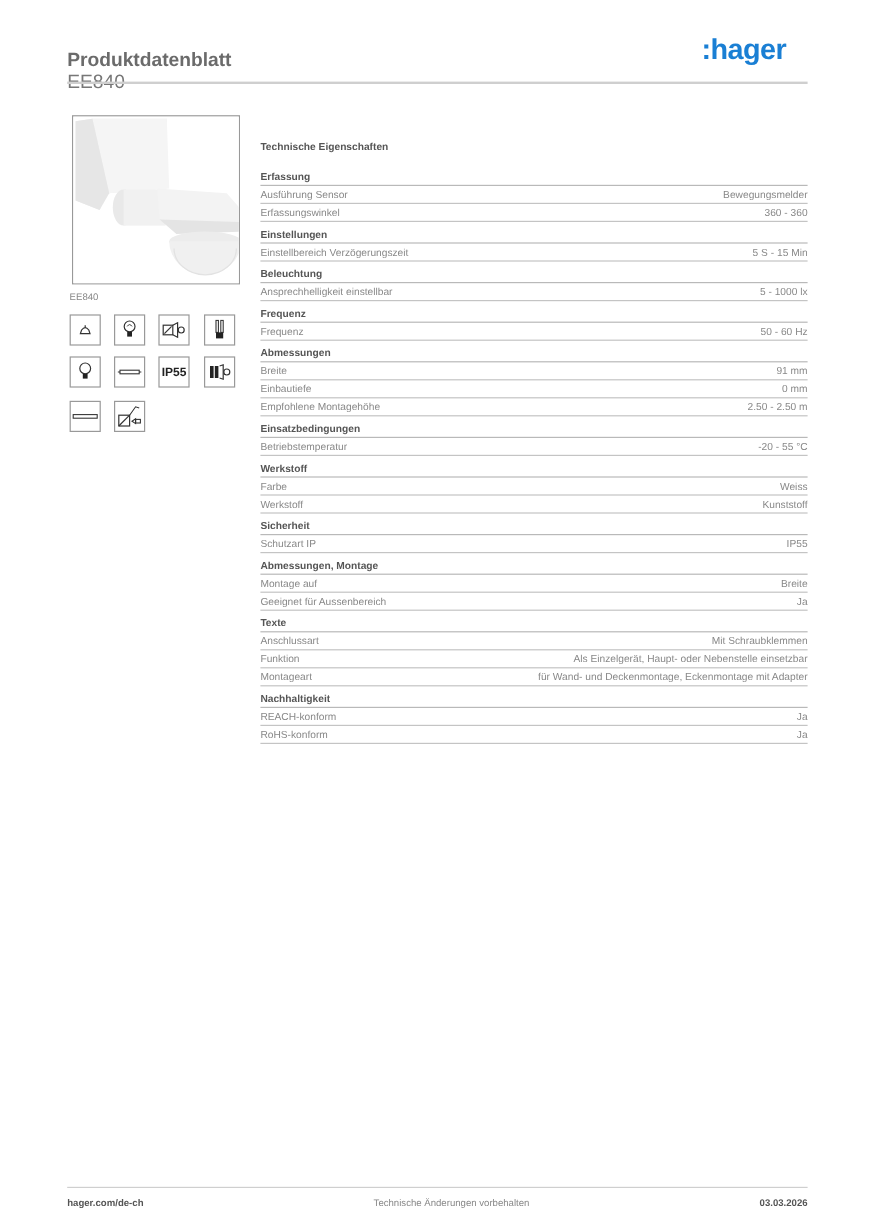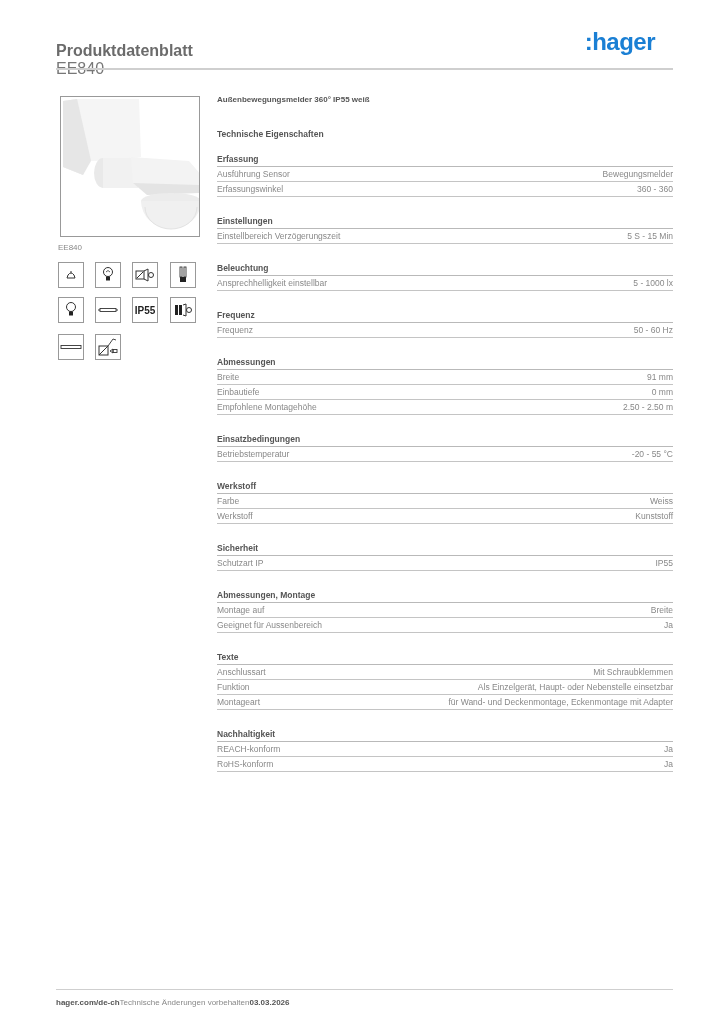--- a/index.html
+++ b/index.html
@@ -16,29 +16,29 @@
   .photo-caption { position: absolute; left: 58px; top: 243px; font-size: 8px; color: #888; }
 
   .icons { position: absolute; left: 58px; top: 262px; width: 150px; }
   .icon-box { position: absolute; width: 26px; height: 26px; border: 1px solid #999; display: flex; align-items: center; justify-content: center; background: #fff; }
   .icon-box svg { display: block; }
   .ip55 { font-size: 10px; font-weight: bold; color: #222; }
 
   .content { position: absolute; left: 217px; top: 94px; width: 456px; }
   .product-name { font-size: 8px; font-weight: bold; color: #555; line-height: 12px; }
   .tech-title { margin-top: 22px; font-size: 8.5px; font-weight: bold; color: #555; line-height: 12px; }
-  .section { margin-top: 18px; }
+  .section { margin-top: 4px; }
   .section.first { margin-top: 13px; }
   .section-title { font-size: 8.5px; font-weight: bold; color: #555; line-height: 12px; border-bottom: 1px solid #b9b9b9; padding-bottom: 1px; }
   .row { display: flex; justify-content: space-between; font-size: 8.5px; color: #888; line-height: 13px; border-bottom: 1px solid #c4c4c4; padding-top: 1px; }
   .row .label { white-space: nowrap; }
   .row .value { white-space: nowrap; text-align: right; }
 
   .footer-rule { position: absolute; left: 56px; top: 989px; width: 617px; height: 1px; background: #cfcfcf; }
-  .footer { position: absolute; left: 56px; top: 998px; width: 617px; font-size: 8px; display: flex; justify-content: flex-start; }
+  .footer { position: absolute; left: 56px; top: 998px; width: 617px; font-size: 8px; display: flex; justify-content: space-between; }
   .footer .left { font-weight: bold; color: #555; }
   .footer .center { color: #888; }
   .footer .right { font-weight: bold; color: #555; }
 </style>
 </head>
 <body>
 
 <div class="header">
   <div class="title">Produktdatenblatt</div>
   <div class="subtitle">EE840</div>
@@ -131,21 +131,20 @@
         <rect x="2" y="10" width="9" height="9" fill="none" stroke="#333" stroke-width="1"></rect>
         <line x1="2" y1="19" x2="11" y2="10" stroke="#333" stroke-width="1"></line>
         <path d="M11,10 L16,3 L19,4" fill="none" stroke="#333" stroke-width="0.9"></path>
         <path d="M13,15 L16,13 L16,17 Z" fill="none" stroke="#333" stroke-width="0.9"></path>
         <rect x="16" y="13.5" width="4" height="3" fill="none" stroke="#333" stroke-width="0.9"></rect>
       </svg>
   </div>
 </div>
 
 <div class="content">
-  <div class="product-name">Außenbewegungsmelder 360° IP55 weiß</div>
   <div class="tech-title">Technische Eigenschaften</div>
   <div id="sections">
       <div class="section first">
         <div class="section-title">Erfassung</div>
         <div class="row">
           <span class="label">Ausführung Sensor</span>
           <span class="value">Bewegungsmelder</span>
         </div>
         <div class="row">
           <span class="label">Erfassungswinkel</span>

